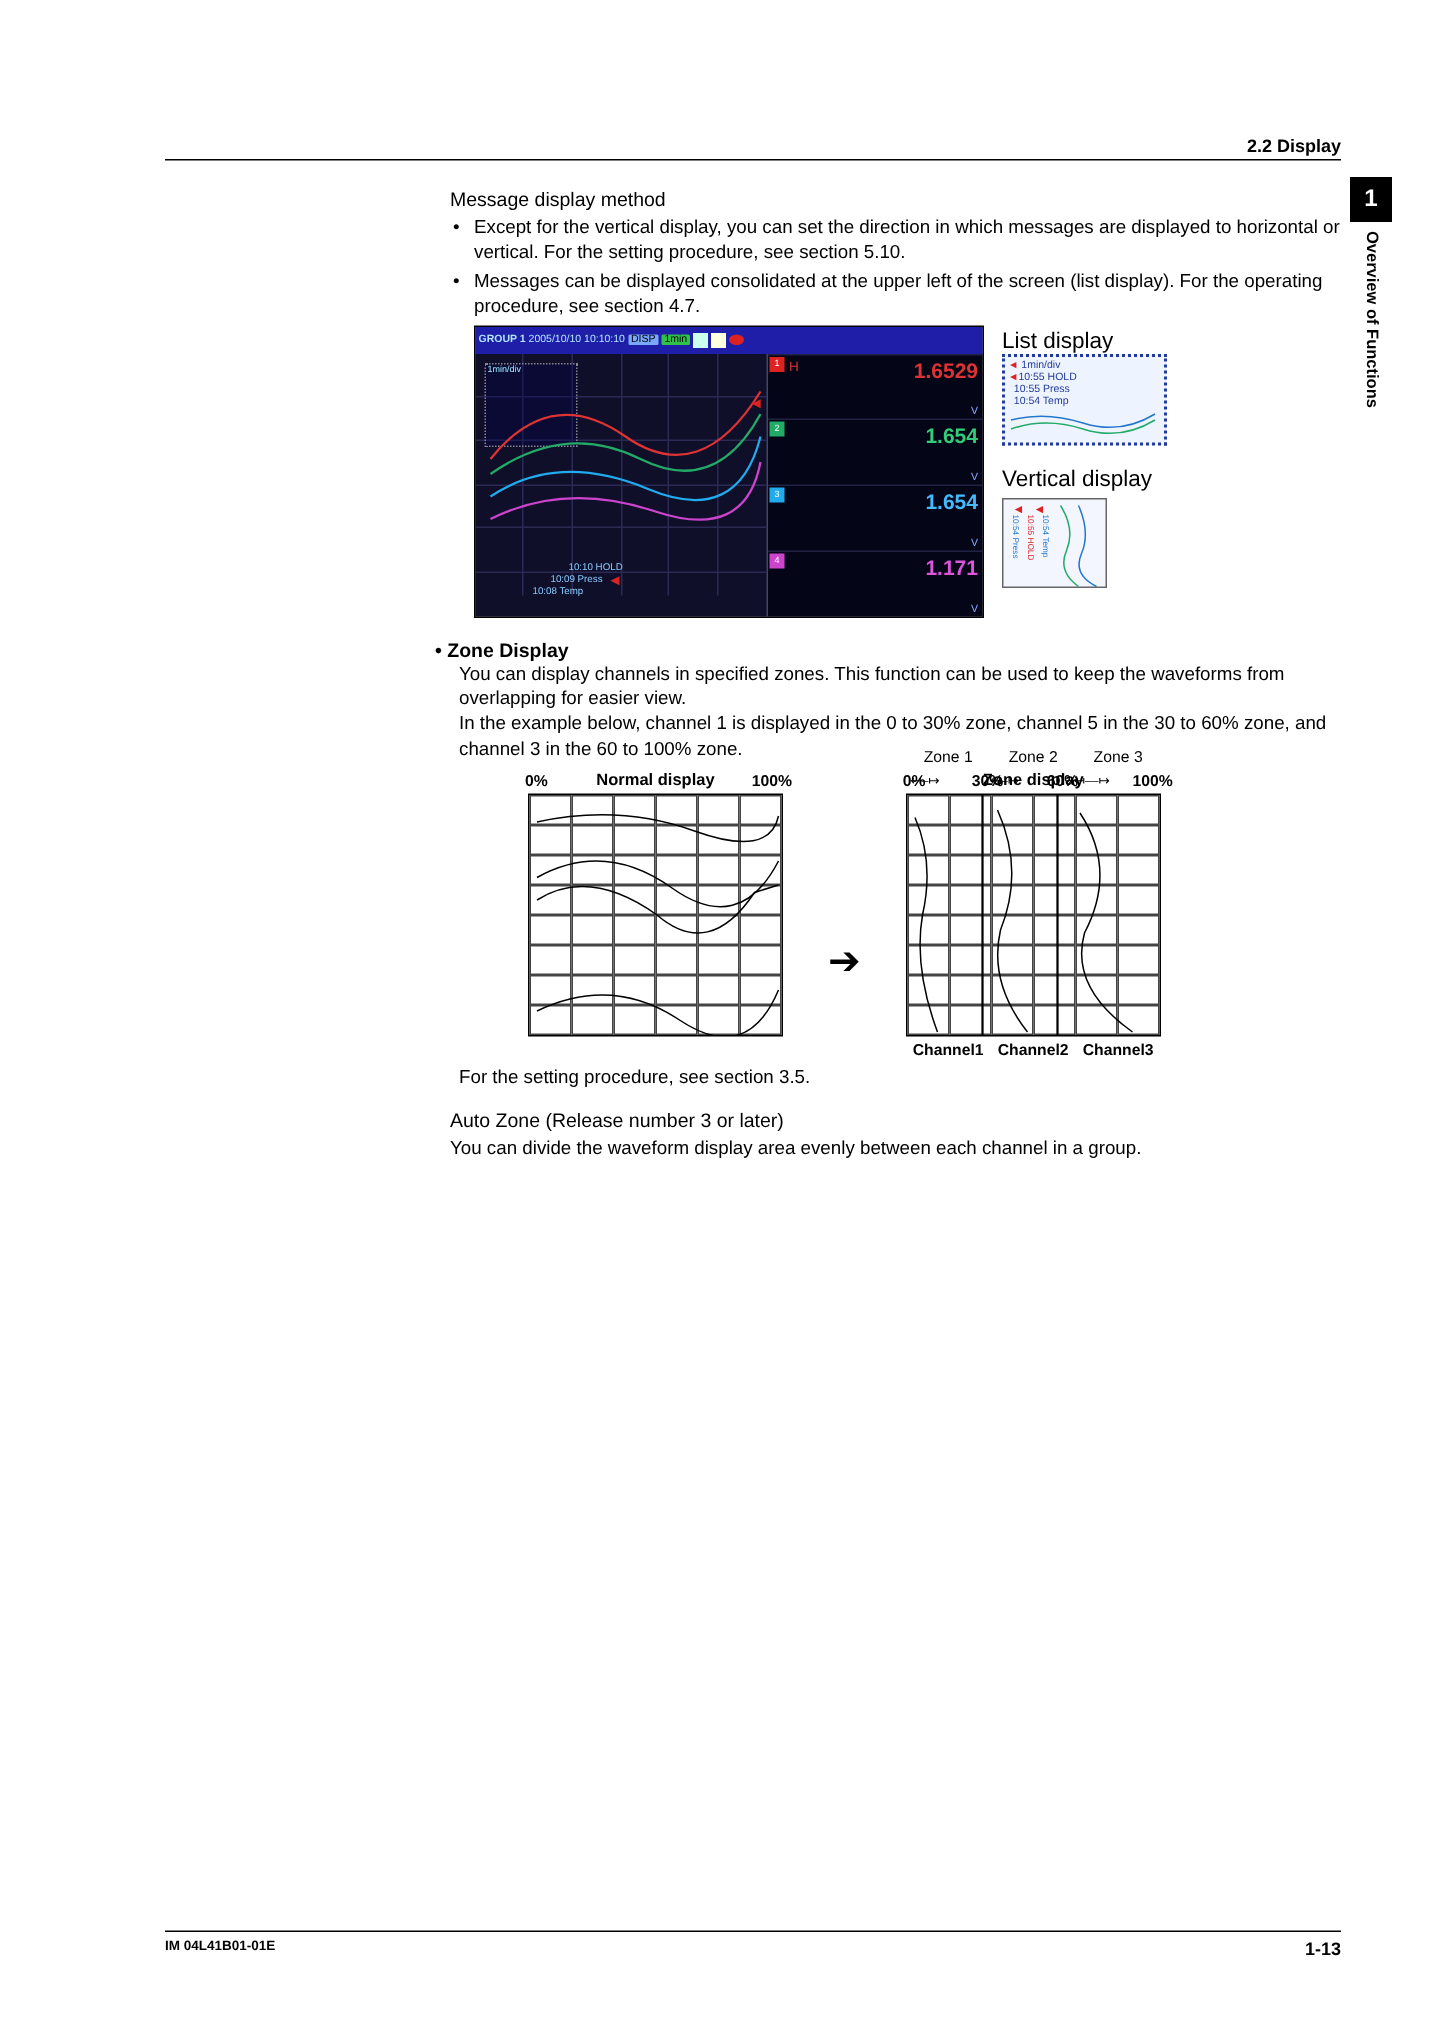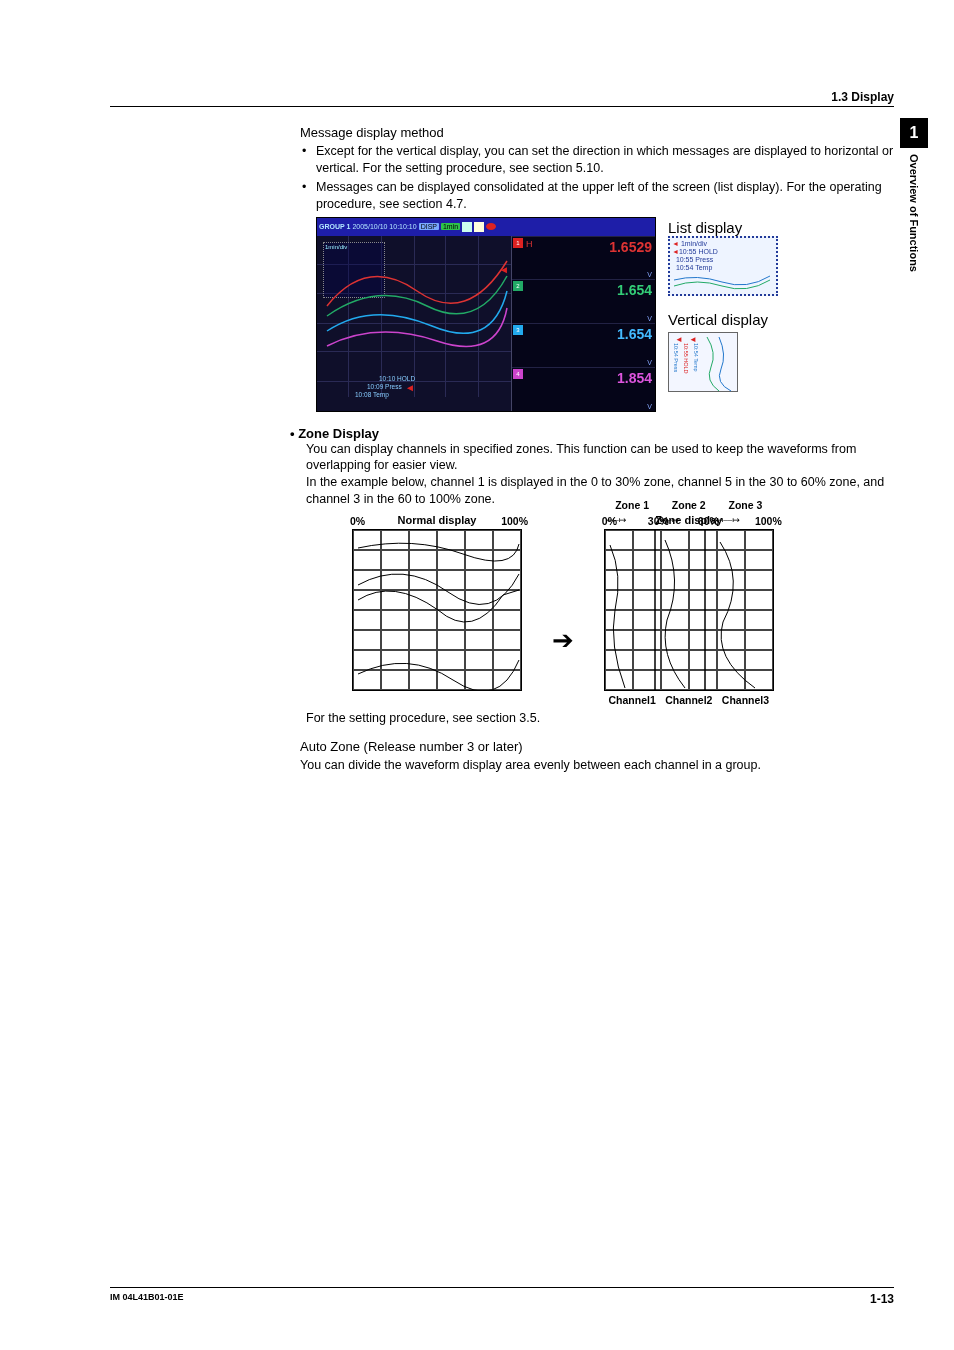--- a/index.html
+++ b/index.html
@@ -103,21 +103,21 @@
 
   
   .zone-fig { display:flex; align-items:flex-start; gap:30px; margin:6px 0 4px 46px; position:relative;}
   .zone-grid { border:1px solid #000; display:grid; grid-template-columns: repeat(6, 28px); grid-template-rows: repeat(8, 20px); position:relative; background:#fff;}
   .zone-grid .c{border:0.5px solid #444;}
   .zone-scale{ position:absolute; top:-14px; font-size:10.5px; font-weight:bold;}
   .zone-title{ font-size:11px; font-weight:bold; text-align:center; margin-bottom:3px;}
   .zone-bot{ font-size:10.5px; font-weight:bold; display:flex; justify-content:space-around; margin-top:3px;}
   .arrow-big{ align-self:center; font-size:26px; margin-top:60px;}
   svg.overlay{position:absolute;top:0;left:0;pointer-events:none;}
-  .zone-hdr{ position:absolute; top:-30px; left:0; right:0; display:flex; justify-content:space-around; font-size:10.5px; font-weight:bold;}
+  .zone-hdr{ position:absolute; top:-30px; left:0; right:0; display:flex; justify-content:space-around; font-size:10.5px; font-weight:normal;}
 
   .footer {
     position: absolute;
     bottom: 44px;
     left: 110px;
     right: 60px;
     border-top: 1px solid #000;
     padding-top: 4px;
     display: flex;
     justify-content: space-between;
@@ -129,21 +129,21 @@
 </head>
 <body>
 
 <div class="side-tab">
   <div class="tab-num">1</div>
   <div class="tab-text">Overview of Functions</div>
 </div>
 
 <div class="page">
   <div class="header-line">
-    <div class="header-label">1.3  Display</div>
+    <div class="header-label">2.2  Display</div>
   </div>
 
   <div class="content">
     <h3 class="sect">Message display method</h3>
     <ul class="bullets">
       <li>Except for the vertical display, you can set the direction in which messages are displayed to horizontal or vertical. For the setting procedure, see section 5.10.</li>
       <li>Messages can be displayed consolidated at the upper left of the screen (list display). For the operating procedure, see section 4.7.</li>
     </ul>
 
     <div class="figwrap">
@@ -196,21 +196,21 @@
                 <span class="num-v" style="color:#3c7">1.654</span>
                 <span class="num-u">V</span>
               </div>
             <div class="num-row">
                 <span class="num-tag" style="background:#2ae">3</span>
                 <span class="num-v" style="color:#4bf">1.654</span>
                 <span class="num-u">V</span>
               </div>
             <div class="num-row">
                 <span class="num-tag" style="background:#c4c">4</span>
-                <span class="num-v" style="color:#d5d">1.854</span>
+                <span class="num-v" style="color:#d5d">1.171</span>
                 <span class="num-u">V</span>
               </div>
           </div>
         </div>
       </div>
 
       <div class="callout-list">
         <div class="figcap">List display</div>
         <div class="box">
           <span style="color:#d22">◄</span> <span>1min/div</span><br>

